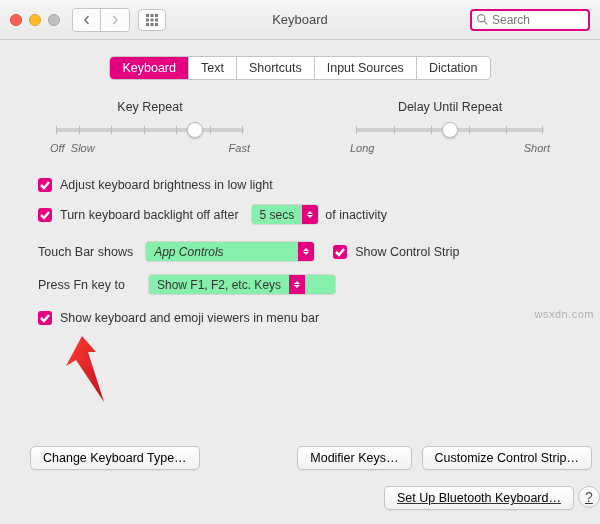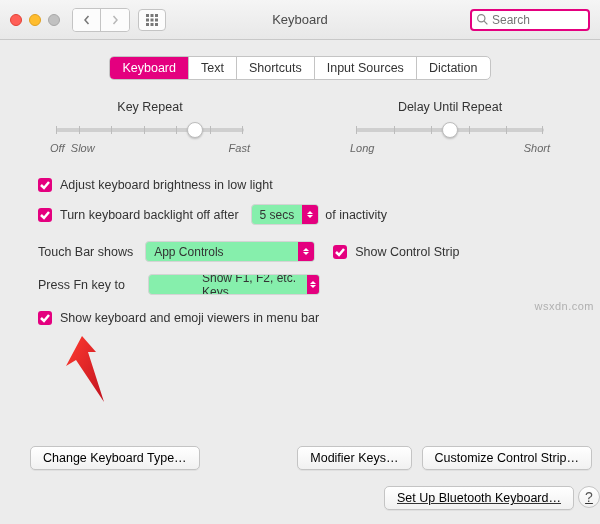--- a/index.html
+++ b/index.html
@@ -110,21 +110,21 @@
       padding: 4px 12px;
       font-size: 12.5px;
       box-shadow: 0 1px 0 rgba(0,0,0,0.05);
     }
     .help-btn {
       width: 22px; height:22px; border-radius:50%;
       background: linear-gradient(#ffffff,#f1f1f1);
       border:1px solid #c4c4c4; display:flex; align-items:center; justify-content:center;
       font-size:14px; color:#555;
     }
-    .watermark { position:absolute; right:6px; top: 300px; font-size:11px; color:#b0b0b0; transform: rotate(0deg); letter-spacing:0.5px;}
+    .watermark { position:absolute; right:6px; top: 308px; font-size:11px; color:#b0b0b0; transform: rotate(0deg); letter-spacing:0.5px;}
   </style>
 </head>
 <body>
 
 <div class="titlebar">
   <div class="traffic-lights">
     <div class="tl red"></div>
     <div class="tl yellow"></div>
     <div class="tl green"></div>
   </div>
@@ -235,38 +235,38 @@
         <div class="select-arrow">
             <span class="up"></span>
             <span class="down"></span>
           </div>
       </div>
       <span>of inactivity</span>
     </div>
 
     <div class="row" style="margin-top:16px">
       <span class="plain-label">Touch Bar shows</span>
-      <div class="select" style="width:170px; justify-content:space-between;">
+      <div class="select" style="width:170px; justify-content:space-between;font-style:italic;">
         <span class="select-label">App Controls</span>
         <div class="select-arrow">
             <span class="up"></span>
             <span class="down"></span>
           </div>
       </div>
       <div class="checkbox" style="margin-left:12px">
         <svg viewBox="0 0 10 10">
             <path d="M1 5 L4 8 L9 2"></path>
           </svg>
       </div>
       <span>Show Control Strip</span>
     </div>
 
     <div class="row">
       <span class="plain-label" style="width:98px">Press Fn key to</span>
-      <div class="select" style="width:172px; justify-content:flex-start;padding-left:45px;">
+      <div class="select" style="width:188px; justify-content:flex-start;">
         <span class="select-label">Show F1, F2, etc. Keys</span>
         <div class="select-arrow">
             <span class="up"></span>
             <span class="down"></span>
           </div>
       </div>
     </div>
 
     <div class="row" style="margin-top:16px">
       <div class="checkbox">

